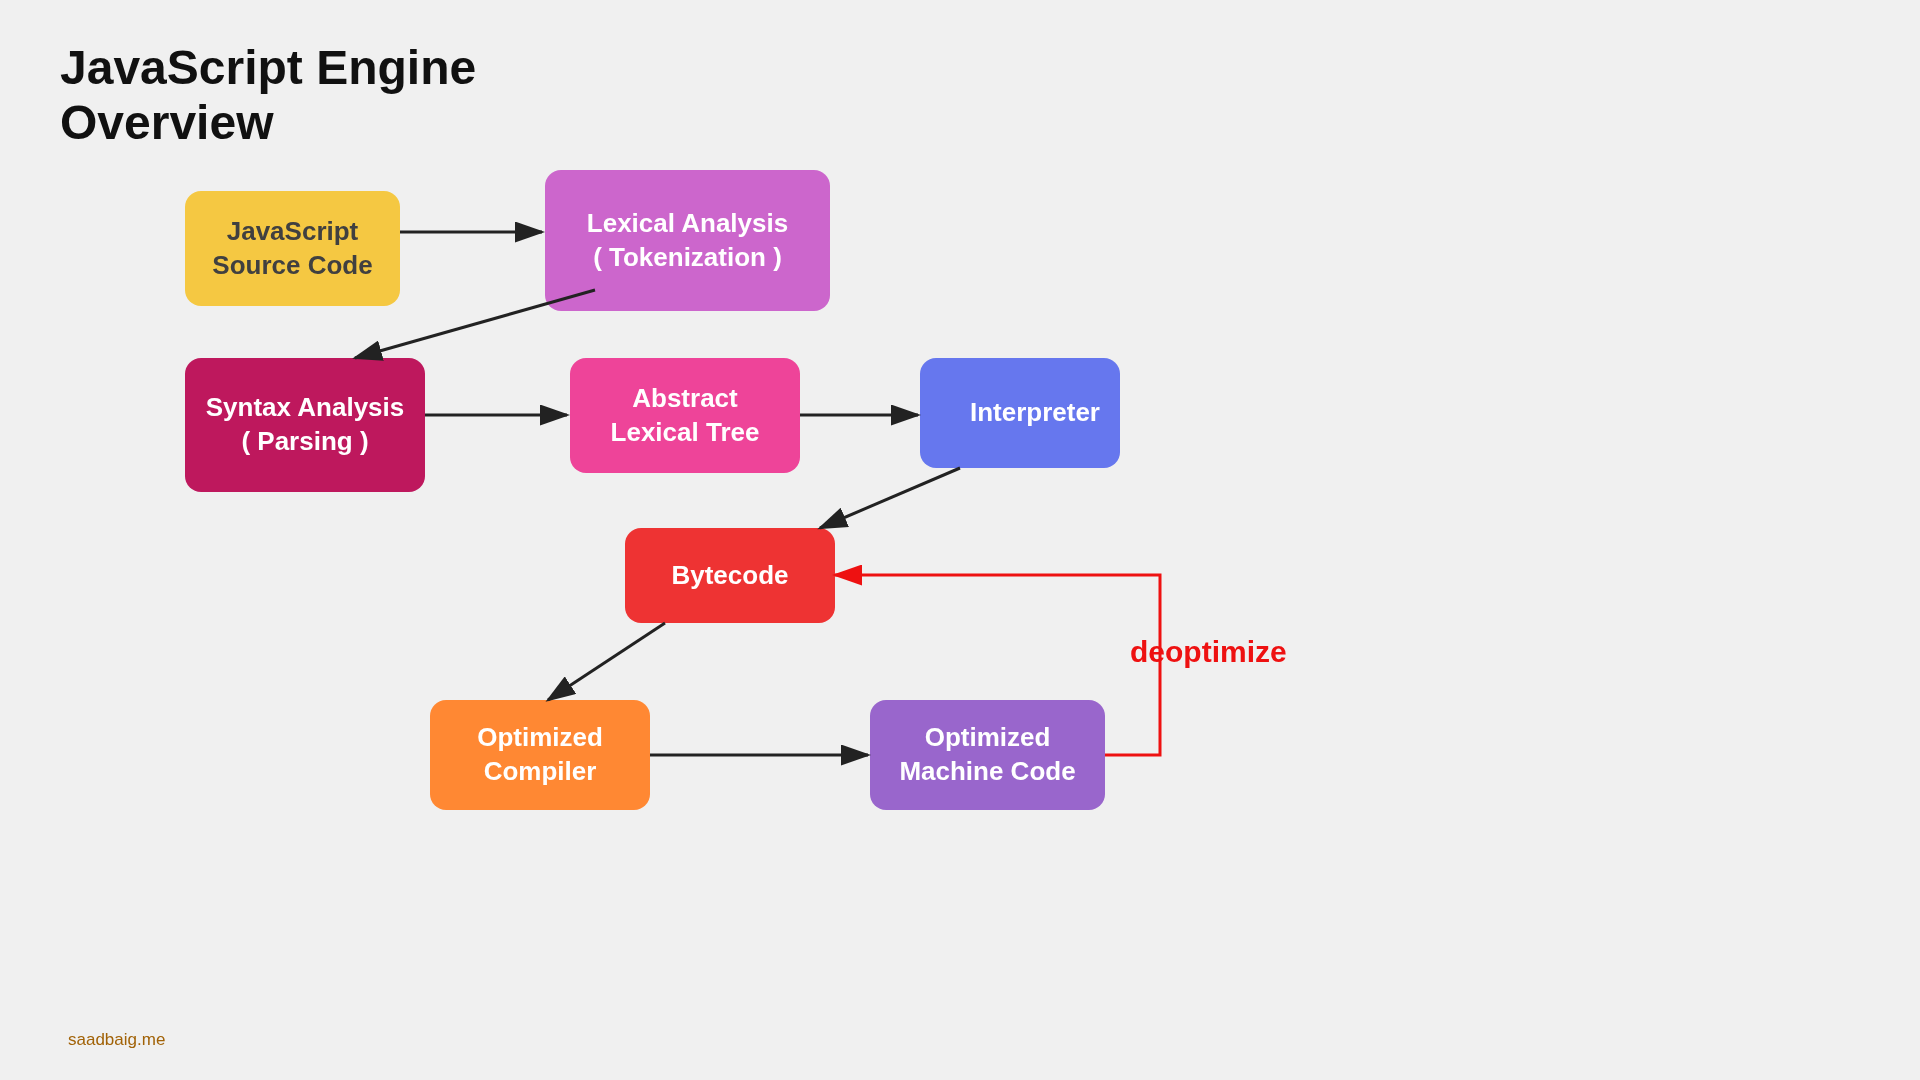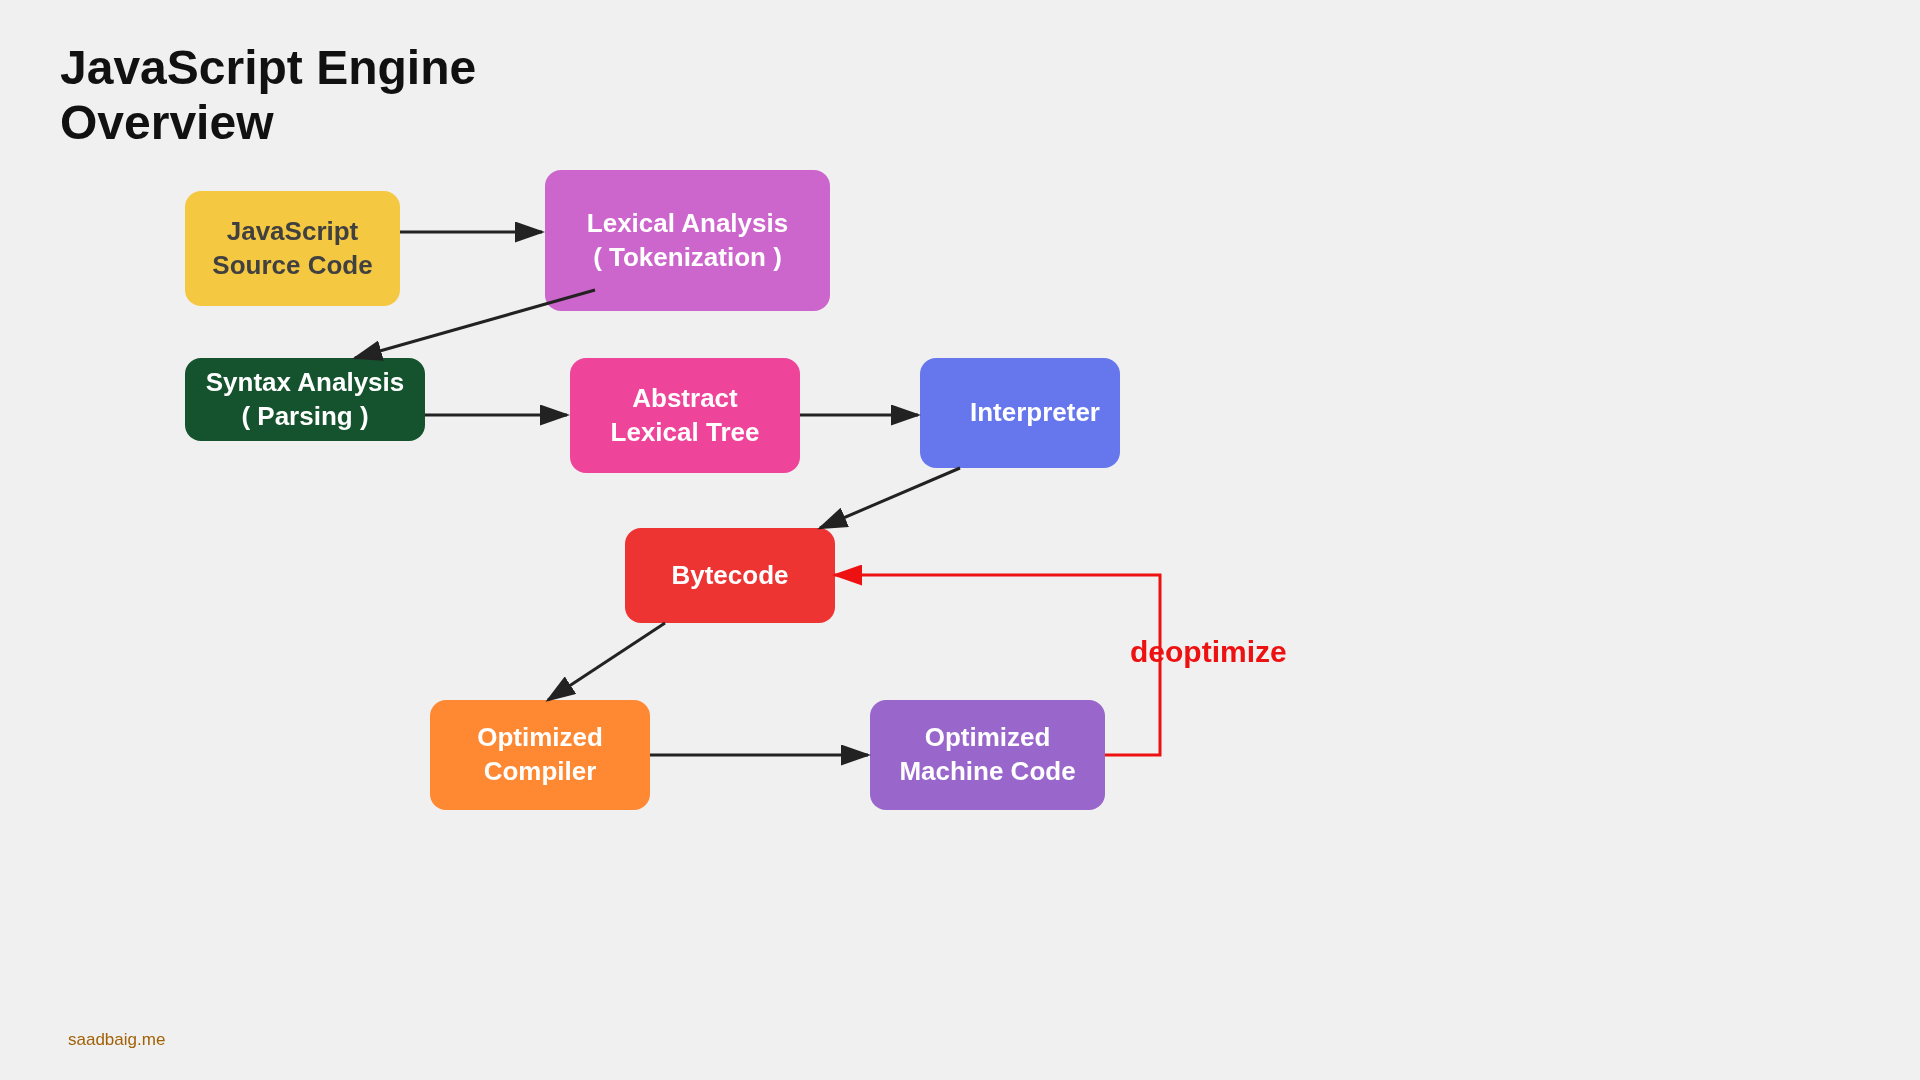--- a/index.html
+++ b/index.html
@@ -63,21 +63,21 @@
 <div class="node" id="node-js-source" style="background:#F5C842; left:185px; top:175px; width:215px; height:115px; color:#404040;margin-top:16px;">
   <span style="white-space:pre-line;">JavaScript
 Source Code</span>
 </div>
 
 <div class="node" id="node-lexical" style="background:#CC66CC; left:545px; top:170px; width:285px; height:141px;">
   <span style="white-space:pre-line;">Lexical Analysis
 ( Tokenization )</span>
 </div>
 
-<div class="node" id="node-syntax" style="background:#14532d; left:185px; top:358px; width:240px; height:83px;justify-content:center;">
+<div class="node" id="node-syntax" style="background:#be185d; left:185px; top:358px; width:240px; height:134px;justify-content:center;">
   <span style="white-space:pre-line;">Syntax Analysis
 ( Parsing )</span>
 </div>
 
 <div class="node" id="node-ast" style="background:#EE4499; left:570px; top:358px; width:230px; height:115px;">
   <span style="white-space:pre-line;">Abstract
 Lexical Tree</span>
 </div>
 
 <div class="node" id="node-interpreter" style="background:#6677EE; left:920px; top:358px; width:200px; height:110px;justify-content:flex-end;">

